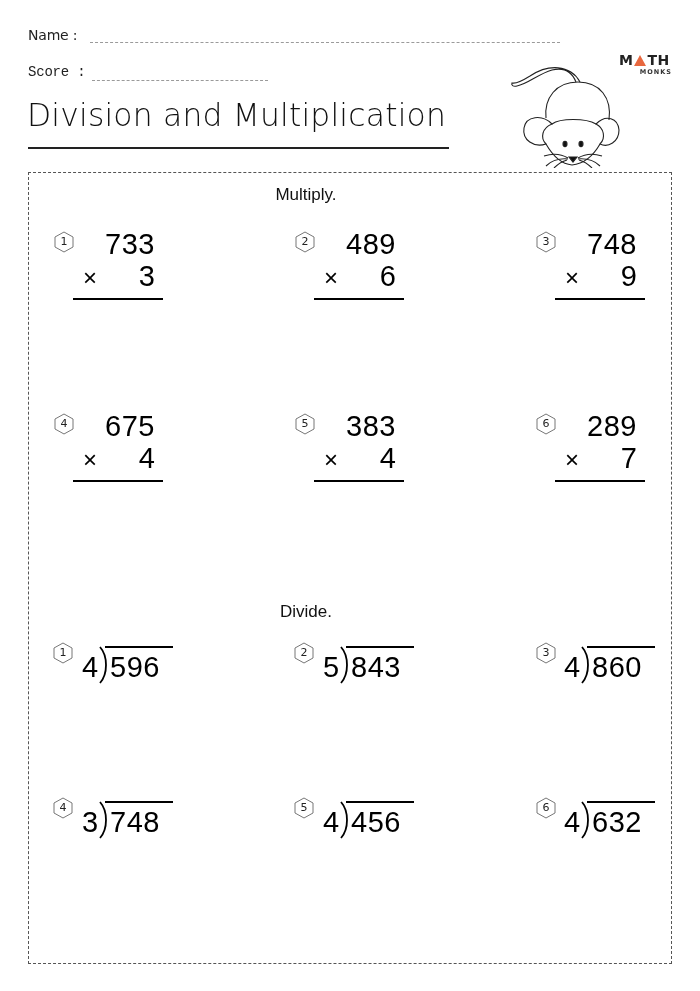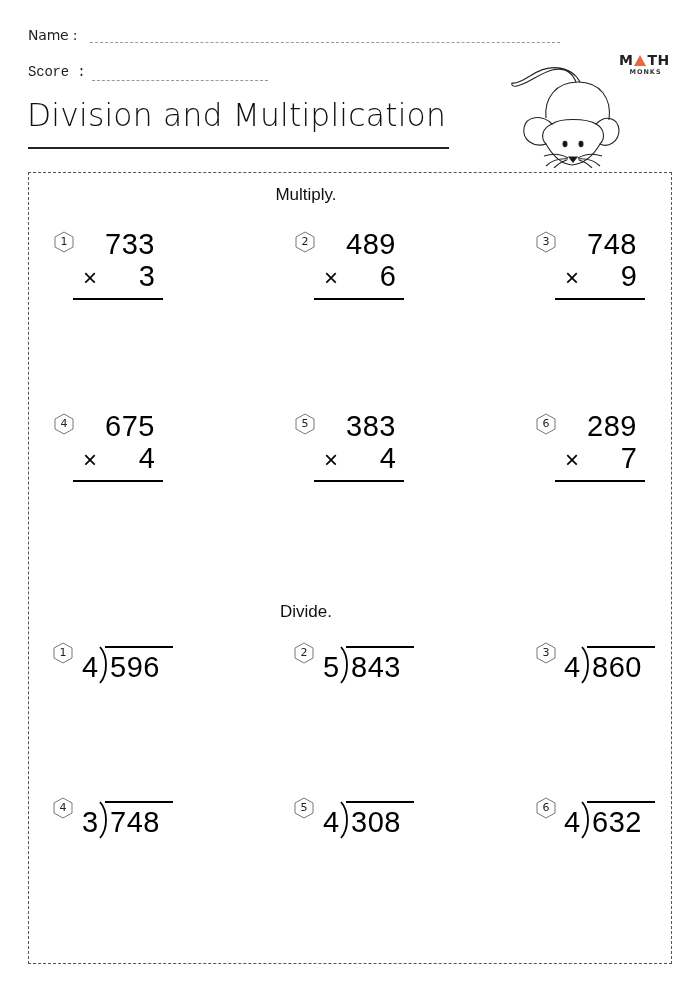--- a/index.html
+++ b/index.html
@@ -8,21 +8,21 @@
 
   .field-label { position: absolute; left: 28px; font-family: "DejaVu Sans", sans-serif; font-size: 14px; color: #222; letter-spacing: -0.2px; }
   .field-line { position: absolute; height: 0; border-bottom: 1.4px dashed #9a9a9a; }
 
   .title { position: absolute; left: 27px; top: 99px; font-family: "DejaVu Sans", sans-serif; font-size: 32px; font-weight: 300; color: #111; letter-spacing: 0.2px; line-height: 1; transform: scaleX(0.98); transform-origin: left top; }
   .title-underline { position: absolute; left: 28px; top: 147px; width: 421px; height: 2px; background: #222; }
 
   .logo { position: absolute; left: 619px; top: 52px; width: 56px; height: 24px; }
   .logo-math { font-family: "DejaVu Sans", sans-serif; font-size: 14px; font-weight: bold; color: #222; letter-spacing: 0.5px; display: flex; align-items: flex-end; height: 15px; line-height: 1; }
   .logo-tri { width: 0; height: 0; border-left: 6px solid transparent; border-right: 6px solid transparent; border-bottom: 11px solid #e8683f; margin: 0 1px 1px 1px; display: inline-block; }
-  .logo-monks { font-family: "DejaVu Sans", sans-serif; font-size: 6.5px; font-weight: bold; color: #333; letter-spacing: 1px; text-align: center; margin-top: 1px; padding-right: 3px; }
+  .logo-monks { font-family: "DejaVu Sans", sans-serif; font-size: 6.5px; font-weight: bold; color: #333; letter-spacing: 1px; text-align: right; margin-top: 1px; padding-right: 3px; }
 
   .mouse { position: absolute; left: 508px; top: 62px; width: 112px; height: 106px; }
 
   .frame { position: absolute; left: 28px; top: 172px; width: 644px; height: 792px; border: 1.6px dashed #555; }
 
   .section-title { position: absolute; left: 0; width: 612px; text-align: center; font-size: 17px; color: #111; }
 
   .hex { position: absolute; width: 20px; height: 22px; }
   .hex svg { position: absolute; left: 0; top: 0; }
   .hex span { position: absolute; left: 0; top: 0; width: 20px; height: 22px; line-height: 22px; text-align: center; font-size: 11px; color: #222; font-family: "DejaVu Sans", sans-serif; }
@@ -257,21 +257,21 @@
         <polygon points="10,1 19,6 19,16 10,21 1,16 1,6" fill="none" stroke="#777" stroke-width="1"></polygon>
       </svg>
     <span>5</span>
   </div>
   <div class="div" style="left:323px; top:800px; width:95px;">
     <div class="divisor">4</div>
     <svg class="bracket" viewBox="0 0 14 38">
         <path d="M3 1 C 11 10, 11 28, 3 37" fill="none" stroke="#000" stroke-width="1.8"></path>
       </svg>
     <div class="overline" style="width:68px;"></div>
-    <div class="dividend">308</div>
+    <div class="dividend">456</div>
   </div>
 </div>
 
 <div>
   <div class="hex" style="left:536px; top:797px;">
     <svg width="20" height="22" viewBox="0 0 20 22">
         <polygon points="10,1 19,6 19,16 10,21 1,16 1,6" fill="none" stroke="#777" stroke-width="1"></polygon>
       </svg>
     <span>6</span>
   </div>

